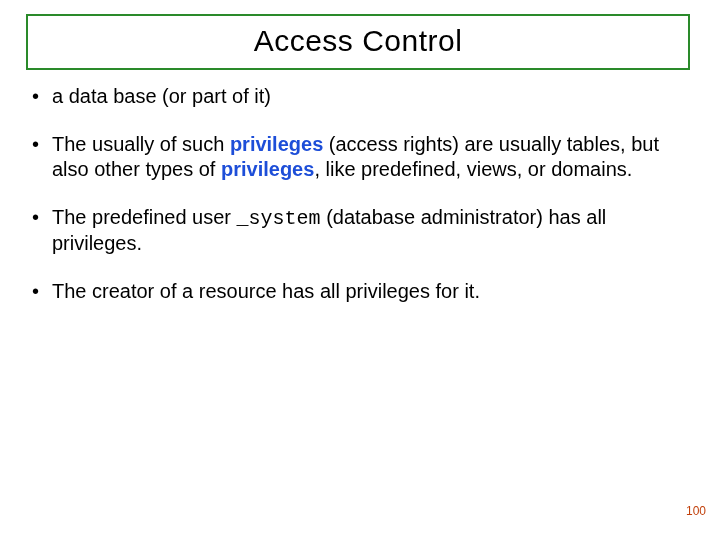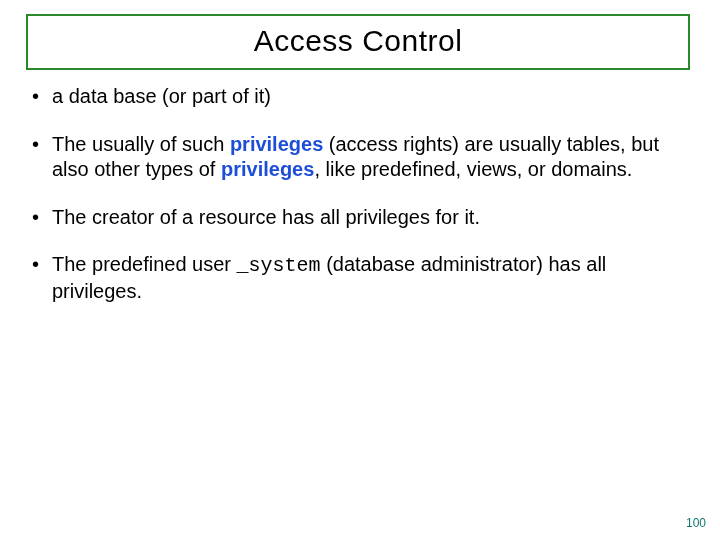--- a/index.html
+++ b/index.html
@@ -52,23 +52,23 @@
     position: absolute;
     left: 6px;
     color: #000;
   }
   .cont { display: block; }
   .grn { color: #1d4ed8; font-weight: bold; }
   .mono { font-family: "Courier New", Courier, monospace; }
   .pagenum {
     position: absolute;
     right: 14px;
-    bottom: 10px;
+    bottom: 22px;
     font-size: 12px;
-    color: #0f766e;
+    color: #c2410c;
   }
 </style>
 </head>
 <body>
 
 <div class="slide">
 
   <div class="title-box">
     <span class="title-text">Access Control</span>
   </div>
@@ -77,23 +77,23 @@
 
     <li>
       <span class="cont">a data base (or part of it)</span>
     </li>
 
     <li>
       <span>The usually of such </span><span class="grn">privileges</span><span> (access rights) are usually tables, but also other types of </span><span class="grn">privileges</span><span>, like predefined, views, or domains.</span>
     </li>
 
     <li>
-      <span>The creator of a resource has all privileges for it.</span>
+      <span>The predefined user </span><span class="mono">_system</span><span> (database administrator) has all privileges.</span>
     </li>
 
     <li>
-      <span>The predefined user </span><span class="mono">_system</span><span> (database administrator) has all privileges.</span>
+      <span>The creator of a resource has all privileges for it.</span>
     </li>
 
   </ul>
 
   <div class="pagenum">100</div>
 </div>
 
 </body></html>

